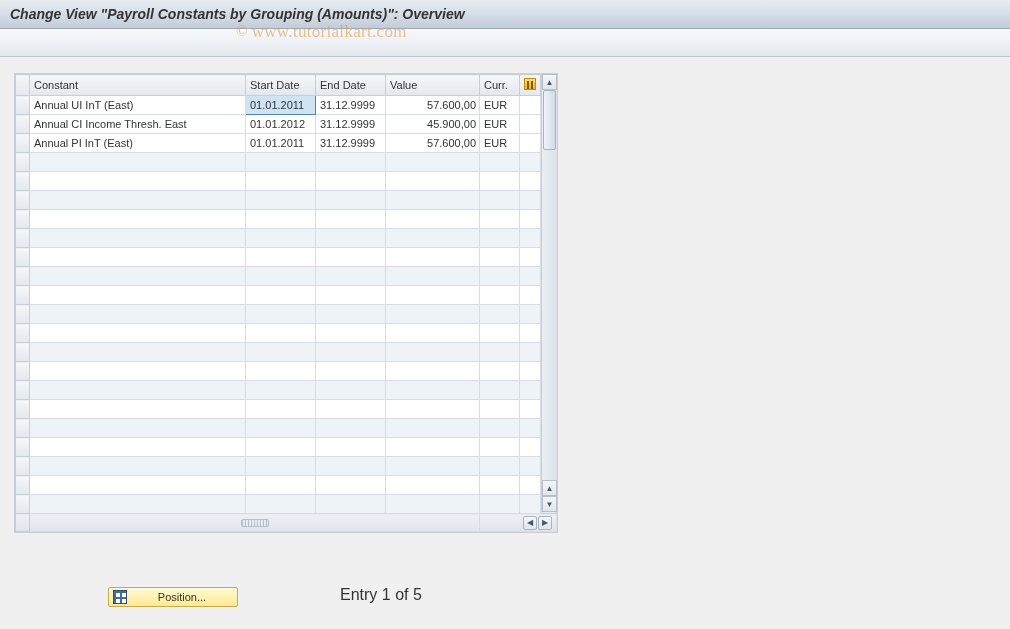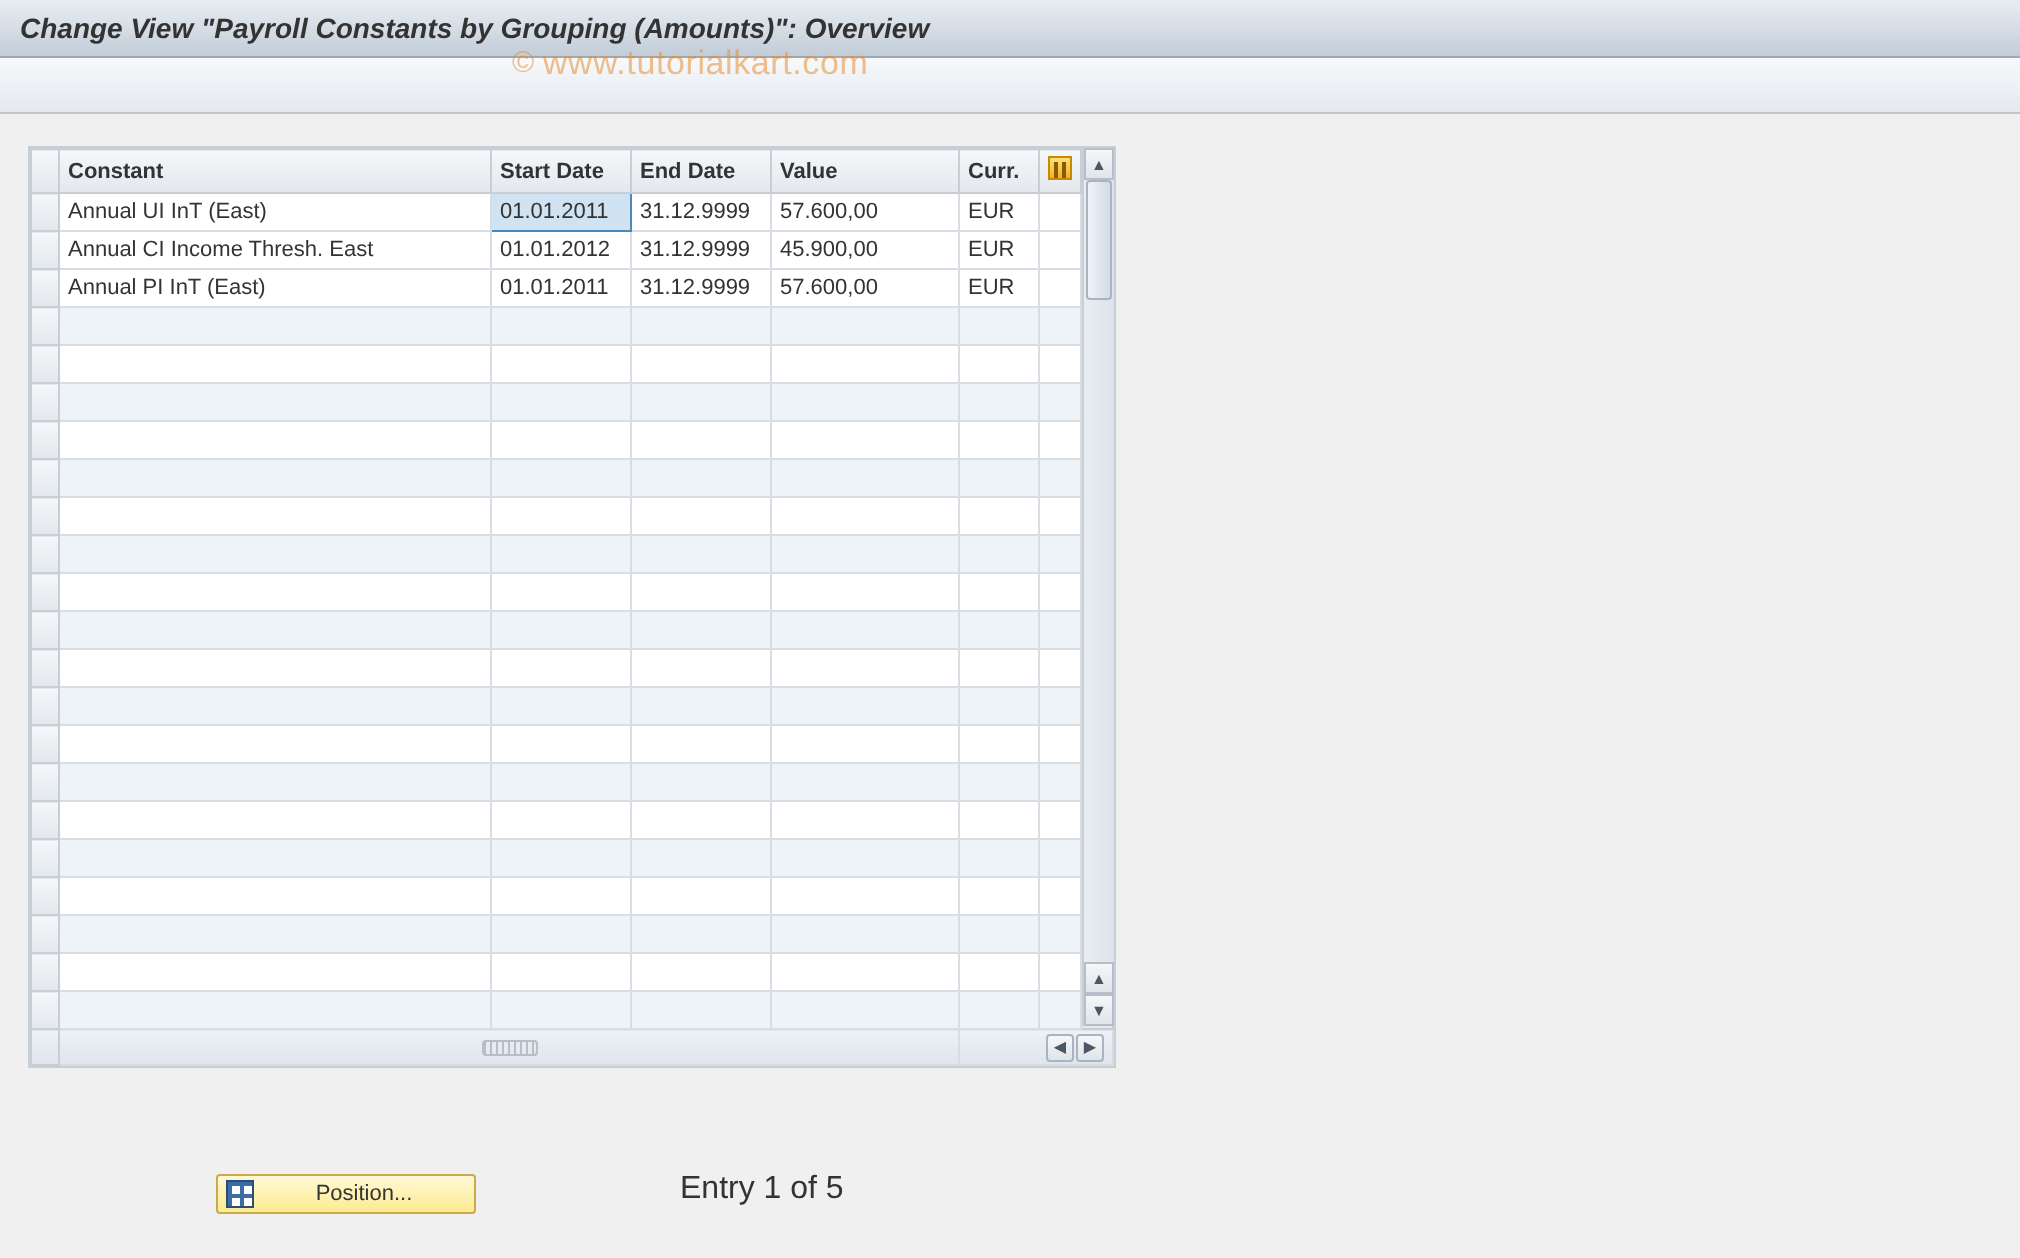--- a/index.html
+++ b/index.html
@@ -39,21 +39,21 @@
     }
     table {
       border-collapse: collapse;
       table-layout: fixed;
     }
     th {
       background: linear-gradient(to bottom, #f5f7f9 0%, #e3e8ed 100%);
       border: 1px solid #c8ced5;
       padding: 3px 4px;
       text-align: left;
-      font-weight: bold;
+      font-weight: normal;
       color: #333;
       height: 20px;
       font-size: 11px;
       white-space: nowrap;
       overflow: hidden;
     }
     td {
       border: 1px solid #d8dde3;
       padding: 2px 4px;
       height: 19px;
@@ -62,21 +62,21 @@
       background: #fff;
       white-space: nowrap;
       overflow: hidden;
     }
     tr.alt td.cell { background: #eef3f8; }
     td.rowhdr {
       background: linear-gradient(to bottom, #f5f7f9 0%, #e3e8ed 100%);
       border: 1px solid #c8ced5;
       width: 14px;
     }
-    td.val { padding-right: 3px; }
+    td.val { text-align: right; padding-right: 3px; }
     td.selected { background: #cfe3f2 !important; border: 1px solid #4b88b8; }
     th.corner {
       width: 14px;
       background: linear-gradient(to bottom, #f5f7f9 0%, #e3e8ed 100%);
     }
     th.config-col { width: 18px; text-align:center; }
     .config-icon {
       display:inline-block; width:12px; height:12px;
       background: linear-gradient(to bottom,#fde07a,#f2b222);
       border:1px solid #c98a00;
@@ -161,24 +161,24 @@
         #3a6ea5;
       border:1px solid #2a4e75;
     }
     .pos-btn span.lbl { flex:1; text-align:center; font-size:11px; color:#333; }
     .entry-status {
       position:absolute; left: 340px; bottom: 3px;
       font-size:16px; color:#333;
     }
     .watermark {
       position:absolute;
-      top: 22px; left: 256px;
+      top: 22px; left: 236px;
       font-size: 17px;
       color: rgba(230,140,50,0.55);
-      font-family: Liberation Sans, sans-serif;
+      font-family: Liberation Serif, serif;
       pointer-events:none;
       letter-spacing: 0.3px;
     }
     .watermark .c {
       font-size: 15px; vertical-align: 1px; margin-right:4px;
     }
   </style>
 </head>
 <body>
 

